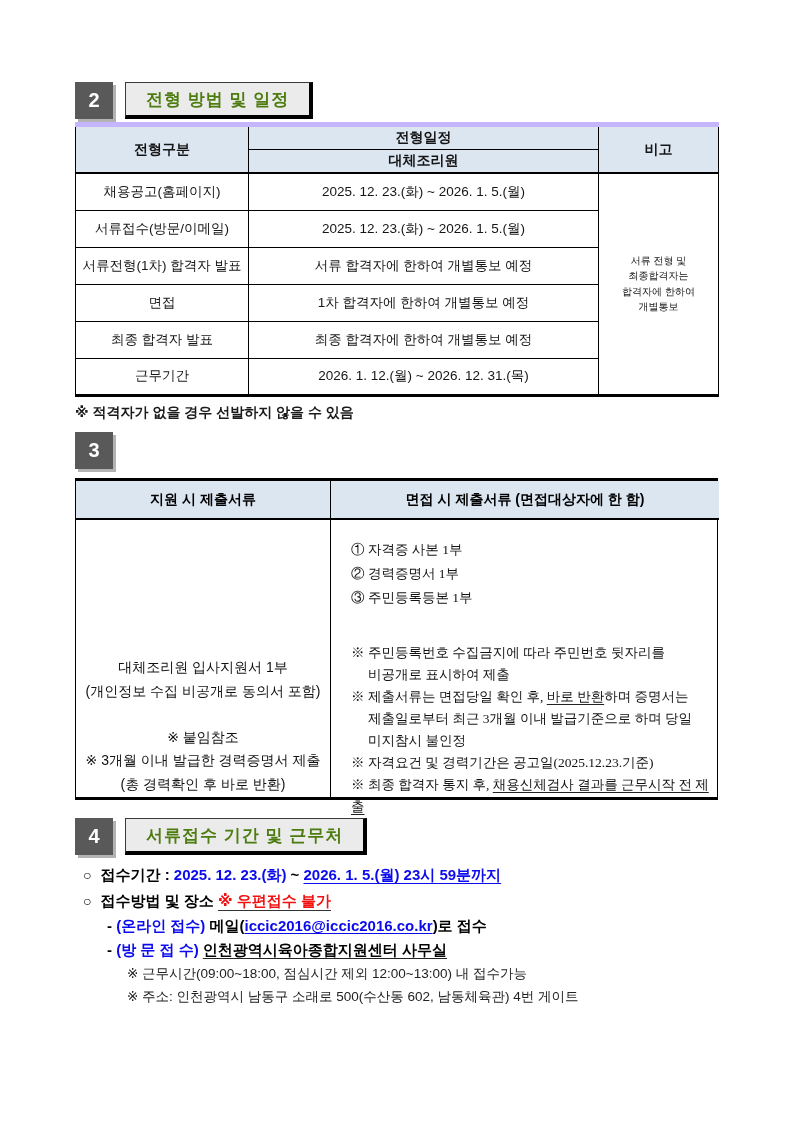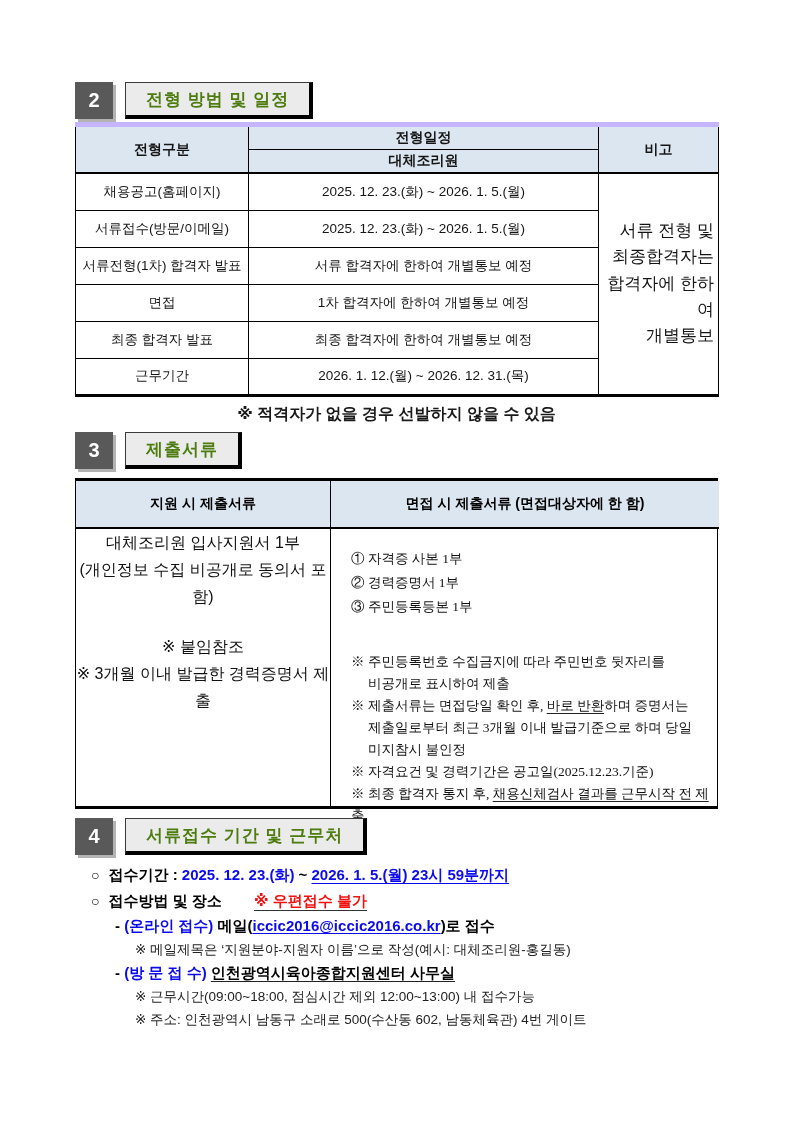--- a/index.html
+++ b/index.html
@@ -32,66 +32,66 @@
     border-collapse:collapse; table-layout:fixed;
     border-top:5px solid #c4b5fd; border-bottom:3px solid #000;
   }
   .t1 th, .t1 td {
     border:1px solid #000; text-align:center; vertical-align:middle;
     font-size:13.5px; color:#151515; padding:2px 4px;
   }
   .t1 thead th { background:var(--table-header-bg,#dce6f1); font-weight:700; height:23px; font-size:14px; }
   .t1 tbody td { height:37px; font-weight:500; }
   .t1 tbody tr:first-child td { border-top:2px solid #000; }
-  .t1 td.remark { font-size:17px; line-height:1.55; font-weight:500;text-align:right; }
+  .t1 td.remark { font-size:10px; line-height:1.55; font-weight:500; }
 
   
   .t2 {
     position:absolute; top:478px; left:0; width:643px;
     border:1px solid #000; border-top:3px solid #000; border-bottom:3px solid #000;
     display:grid; grid-template-columns:255px 388px; background:#fff;
   }
   .t2 .hdr {
     background:var(--table-header-bg,#dce6f1); border-bottom:2px solid #000;
-    height:48px; display:flex; align-items:center; justify-content:center;
+    height:39px; display:flex; align-items:center; justify-content:center;
     font-weight:700; font-size:14px; color:#000;
   }
   .t2 .hdr-left { border-right:1px solid #000; }
   .t2 .cell-left {
     border-right:1px solid #000; height:277px;
-    display:flex; flex-direction:column; align-items:center; justify-content:flex-start;
-    font-size:16px; line-height:1.7; text-align:center; font-weight:500;
+    display:flex; flex-direction:column; align-items:center; justify-content:flex-end;
+    font-size:14px; line-height:1.7; text-align:center; font-weight:500;
   }
   .t2 .cell-left .gap { height:22px; }
   .t2 .cell-right { height:277px; padding:18px 8px 0 20px; font-size:13.5px;font-family:Liberation Serif, serif; }
   .t2 .doc-item { line-height:24px; }
   .t2 .notes-gap { height:32px; }
   .t2 .note-line { line-height:22px; }
   .t2 .note-cont { padding-left:17px; }
 
   .u-black { text-decoration:underline; text-decoration-color:#222; text-underline-offset:3px; }
 
   
   .t1-note {
-    position:absolute; top:404px; right:0; width:643px; text-align:center;
-    font-size:16px; font-weight:600; color:#1a1a1a;
-  }
-
-  
-  .s4block { position:absolute; top:862px; left:16px; width:660px; }
+    position:absolute; top:404px; right:0; width:643px; text-align:left;
+    font-size:14px; font-weight:600; color:#1a1a1a;
+  }
+
+  
+  .s4block { position:absolute; top:862px; left:8px; width:660px; }
   .ln { white-space:nowrap; }
   .ln-main { font-size:15px; font-weight:700; line-height:25px; color:#000; }
   .ln-dash { font-size:15px; font-weight:700; line-height:24px; padding-left:24px; color:#000; }
   .ln-sub  { font-size:13.5px; font-weight:400; line-height:23px; padding-left:44px; color:#222; }
   .bullet { font-weight:400; margin-right:9px; font-size:14px; }
   .blue  { color:var(--accent-blue,#0b0bee); }
   .blue-u { color:var(--accent-blue,#0b0bee); text-decoration:underline; text-underline-offset:3px; }
   .red-u {
     color:var(--alert-red,#f21111); font-weight:700;
-    border-bottom:1.5px solid #333; padding-bottom:1px;margin-left:28px;
+    border-bottom:1.5px solid #333; padding-bottom:1px;
   }
   .email { color:var(--accent-blue,#0b0bee); text-decoration:underline; text-underline-offset:2px; cursor:pointer; }
 </style>
 </head>
 <body>
 
 <div class="content">
 
   <div class="sec-header" style="top:82px;">
     <div class="sec-num">2</div>
@@ -145,33 +145,33 @@
         <td>근무기간</td>
         <td>2026. 1. 12.(월) ~ 2026. 12. 31.(목)</td>
       </tr>
     </tbody>
   </table>
 
   <div class="t1-note">※ 적격자가 없을 경우 선발하지 않을 수 있음</div>
 
   <div class="sec-header" style="top:432px;">
     <div class="sec-num">3</div>
-    <div class="sec-title">제출서류</div>
   </div>
 
   <div class="t2">
     <div class="hdr hdr-left">지원 시 제출서류</div>
     <div class="hdr">면접 시 제출서류 (면접대상자에 한 함)</div>
 
     <div class="cell-left">
       <div>대체조리원 입사지원서 1부</div>
       <div>(개인정보 수집 비공개로 동의서 포함)</div>
       <div class="gap"></div>
       <div>※ 붙임참조</div>
       <div>※ 3개월 이내 발급한 경력증명서 제출</div>
+      <div>(총 경력확인 후 바로 반환)</div>
     </div>
 
     <div class="cell-right">
       <div class="doc-item">① 자격증 사본 1부</div>
       <div class="doc-item">② 경력증명서 1부</div>
       <div class="doc-item">③ 주민등록등본 1부</div>
       <div class="notes-gap"></div>
       <div class="note-line">※ 주민등록번호 수집금지에 따라 주민번호 뒷자리를</div>
       <div class="note-line note-cont">비공개로 표시하여 제출</div>
       <div class="note-line"><span>※ 제출서류는 면접당일 확인 후, </span><span class="u-black">바로 반환</span><span>하며 증명서는</span></div>
@@ -190,21 +190,20 @@
   <div class="s4block">
     <div class="ln ln-main">
       <span class="bullet">○</span><span>접수기간 : </span><span class="blue">2025. 12. 23.(화)</span><span> ~ </span><span class="blue-u">2026. 1. 5.(월) 23시 59분까지</span>
     </div>
     <div class="ln ln-main">
       <span class="bullet">○</span><span>접수방법 및 장소 </span><span class="red-u">※ 우편접수 불가</span>
     </div>
     <div class="ln ln-dash">
       <span>- </span><span class="blue">(온라인 접수)</span><span> 메일(</span><a class="email">iccic2016@iccic2016.co.kr</a><span>)로 접수</span>
     </div>
-    <div class="ln ln-sub">※ 메일제목은 ‘지원분야-지원자 이름’으로 작성(예시: 대체조리원-홍길동)</div>
     <div class="ln ln-dash">
       <span>- </span><span class="blue">(방 문 접 수)</span><span> </span><span class="u-black">인천광역시육아종합지원센터 사무실</span>
     </div>
     <div class="ln ln-sub">※ 근무시간(09:00~18:00, 점심시간 제외 12:00~13:00) 내 접수가능</div>
     <div class="ln ln-sub">※ 주소: 인천광역시 남동구 소래로 500(수산동 602, 남동체육관) 4번 게이트</div>
   </div>
 
 </div>
 
 </body></html>

